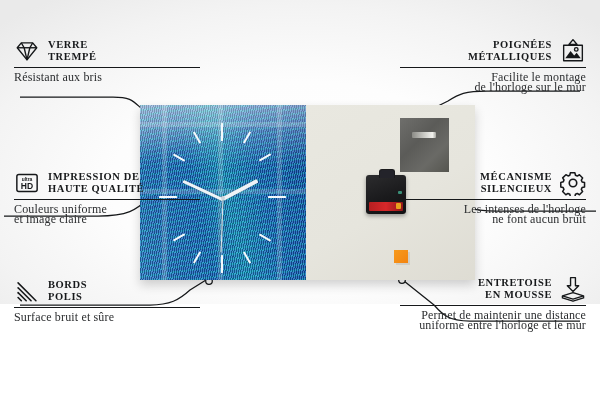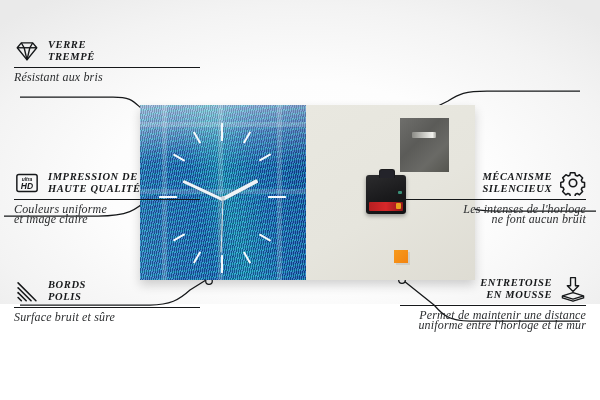--- a/index.html
+++ b/index.html
@@ -5,21 +5,20 @@
   html,body{margin:0;padding:0;}
   body{
     width:600px;height:400px;overflow:hidden;
     font-family:"Liberation Serif","DejaVu Serif",serif;
     background:#ffffff;
   }
   #stage{
     position:relative;width:600px;height:304px;
     background:
       radial-gradient(ellipse 420px 230px at 300px 185px,#ffffff 0%,#fdfdfd 45%,#f3f3f3 78%,#eaeaea 100%);
-    font-style: italic;
   }
   
   .feature{position:absolute;width:186px;}
   .feature.left{left:14px;text-align:left;}
   .feature.right{right:14px;text-align:right;}
   .fhead{display:flex;align-items:center;gap:8px;}
   .feature.right .fhead{flex-direction:row-reverse;}
   .ficon{width:26px;height:26px;flex:0 0 26px;display:block;}
   .ftitle{
     font-size:10.5px;font-weight:bold;letter-spacing:.6px;
@@ -217,20 +216,39 @@
       <div>
         <div class="ftitle">BORDS</div>
         <div class="ftitle">POLIS</div>
       </div>
     </div>
     <div class="frule"></div>
     <div class="fdesc">Surface bruit et sûre</div>
     <div class="fdesc"></div>
   </div>
 
+  <div class="feature right" id="f-poignees">
+    <div class="fhead">
+      <svg class="ficon" viewBox="0 0 32 32">
+        <g fill="none" stroke="#16181a" stroke-width="1.7" stroke-linejoin="round">
+          <path d="M16 2 L11 8 H21 Z"></path>
+          <rect x="4.5" y="9" width="23" height="19"></rect>
+          <path d="M6.5 25 L13 16 L17.5 21.5 L20.5 18 L25.5 25 Z" fill="#16181a" stroke="none"></path>
+          <circle cx="20" cy="14" r="2.2"></circle>
+        </g>
+      </svg>
+      <div>
+        <div class="ftitle">POIGNÉES</div>
+        <div class="ftitle">MÉTALLIQUES</div>
+      </div>
+    </div>
+    <div class="frule"></div>
+    <div class="fdesc">Facilite le montage</div>
+    <div class="fdesc">de l'horloge sur le mur</div>
+  </div>
 
   <div class="feature right" id="f-mecanisme">
     <div class="fhead">
       <svg class="ficon" viewBox="0 0 32 32">
         <path fill="none" stroke="#16181a" stroke-width="2" stroke-linejoin="round" d="M13 3.5h6l.7 3.2 2.4 1 2.8-1.7 4.2 4.2-1.7 2.8 1 2.4 3.2.7v6l-3.2.7-1 2.4 1.7 2.8-4.2 4.2-2.8-1.7-2.4 1-.7 3.2h-6l-.7-3.2-2.4-1-2.8 1.7-4.2-4.2 1.7-2.8-1-2.4L.5 22v-6l3.2-.7 1-2.4-1.7-2.8 4.2-4.2 2.8 1.7 2.4-1z" transform="translate(0.5,0.2) scale(0.94)"></path>
         <circle cx="16" cy="16" r="4.6" fill="none" stroke="#16181a" stroke-width="2"></circle>
       </svg>
       <div>
         <div class="ftitle">MÉCANISME</div>
         <div class="ftitle">SILENCIEUX</div>

